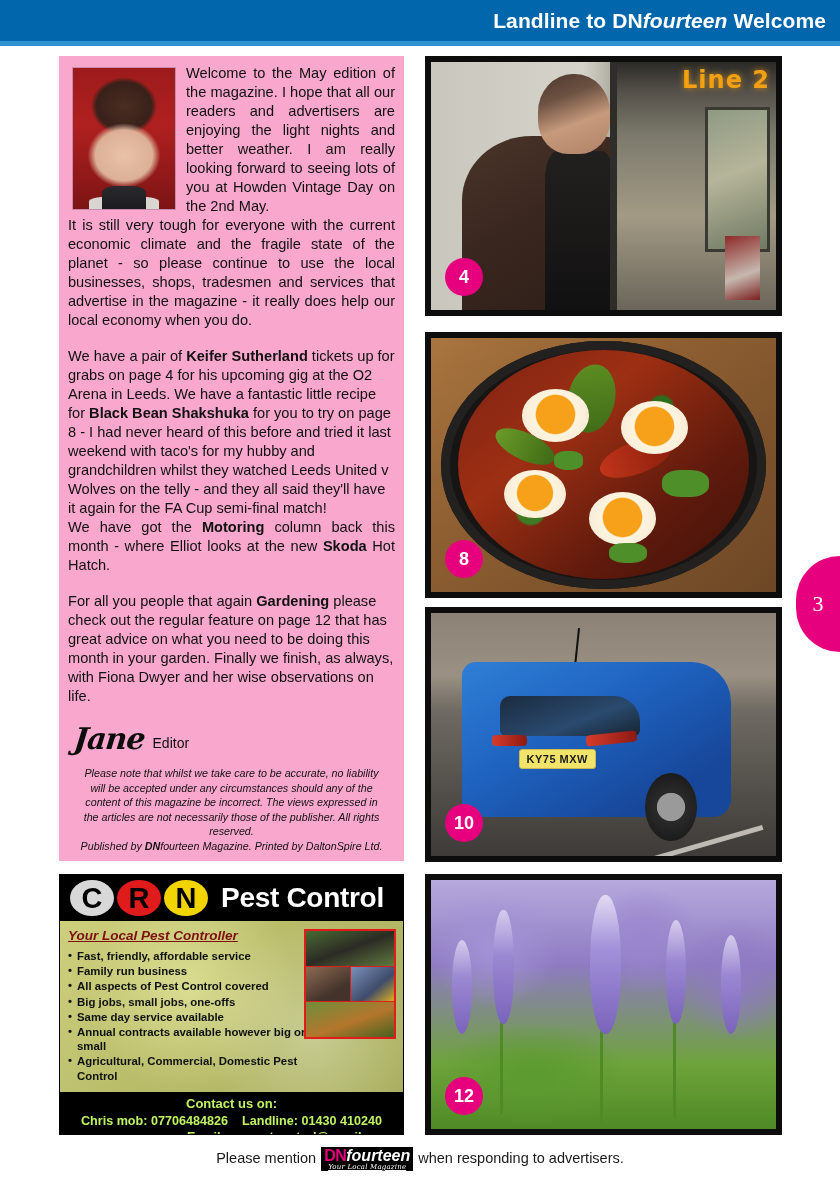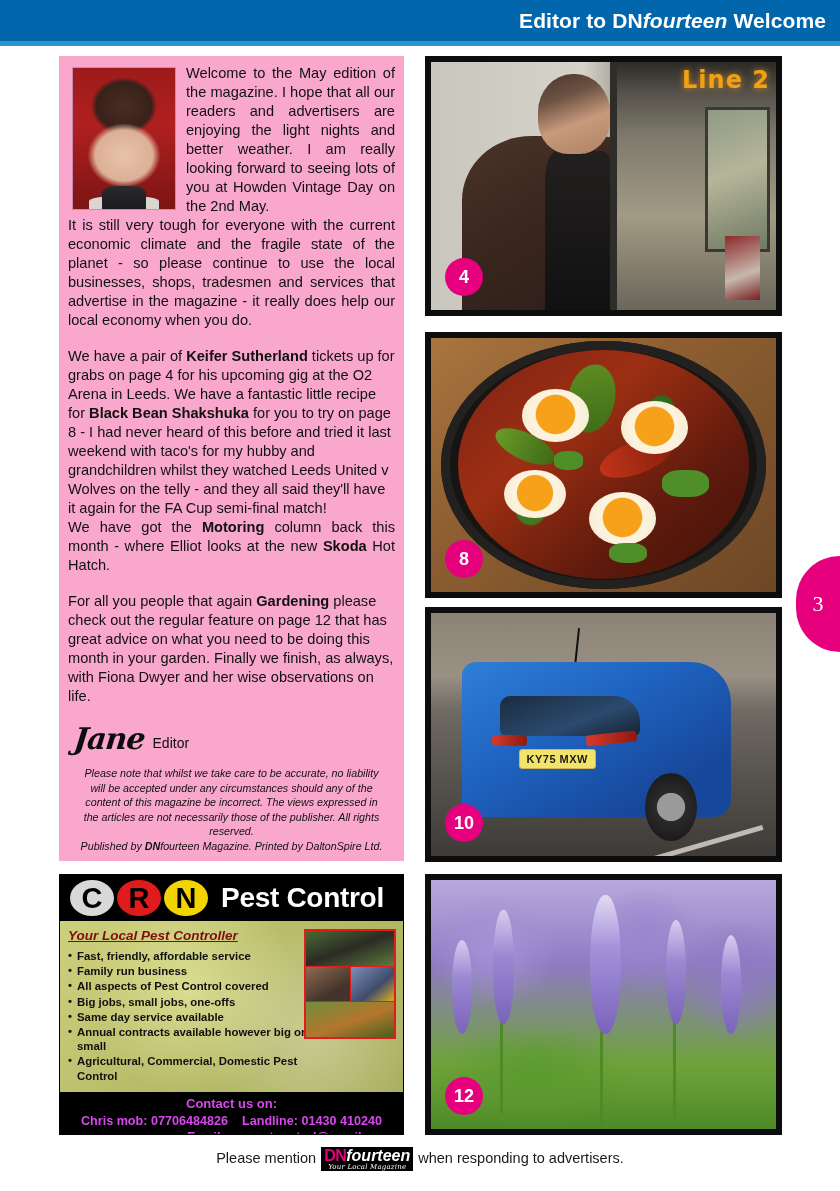--- a/index.html
+++ b/index.html
@@ -126,21 +126,21 @@
     background:#e21b1b;
     display:grid;grid-template-columns:1fr 1fr;grid-template-rows:1fr 1fr 1fr;
     gap:1px;padding:2px;box-sizing:border-box;
   }
   .cp{width:100%;height:100%;}
   .cp-mole{grid-column:1 / span 2;background:linear-gradient(160deg,#4a6a32 0%, #2b2b24 50%, #5f7a3e 100%);}
   .cp-rat{background:linear-gradient(150deg,#8d6a52 0%,#43332a 70%);}
   .cp-wasp{background:linear-gradient(140deg,#7b90b8 0%,#3f4c6b 60%,#c9a227 95%);}
   .cp-fox{grid-column:1 / span 2;background:linear-gradient(160deg,#6f8e3c 0%,#b4762c 55%,#47621f 100%);}
   .crn-foot{
-    background:#000;color:#d946ef;height:auto;padding:4px 8px 6px 8px;
+    background:#000;color:#bef264;height:auto;padding:4px 8px 6px 8px;
   }
   .crn-contact-title{font-size:13px;font-weight:bold;text-align:center;margin-bottom:2px;}
   .crn-line{font-size:12.6px;font-weight:bold;text-align:center;line-height:16px;white-space:nowrap;}
   .crn-line2{text-align:right;padding-right:4px;}
 
   
   .photo{
     position:absolute;left:425px;border:6px solid #0d0d0d;
     box-sizing:border-box;overflow:hidden;
   }
@@ -321,30 +321,30 @@
   .footer-inner{display:inline-flex;align-items:center;gap:5px;}
   .dn-logo{
     display:inline-flex;flex-direction:column;align-items:center;
     background:#000;padding:1px 3px 0 3px;position:relative;top:1px;
   }
   .dn-logo-row{display:flex;align-items:baseline;line-height:1;}
   .dn-dn{color:#e6007e;font-weight:bold;font-size:16px;letter-spacing:-0.5px;}
   .dn-fourteen{color:#ffffff;font-weight:bold;font-style:italic;font-size:16px;}
   .dn-tag{
     color:#ffffff;font-size:7px;font-style:italic;
-    font-family:"DejaVu Serif", serif;margin-top:-1px;letter-spacing:0.2px;
+    font-family:"DejaVu Serif", serif;margin-top:-1px;letter-spacing:0.2px;text-decoration:underline;
   }
 </style>
 </head>
 <body>
 
 <div class="header-bar"></div>
 <div class="header-strip"></div>
 <div class="header-title">
-  <span>Editor to </span><span class="reg">DN</span><span class="it">fourteen</span><span> Welcome</span>
+  <span>Landline to </span><span class="reg">DN</span><span class="it">fourteen</span><span> Welcome</span>
 </div>
 
 <div class="pink-box">
 
   <div class="ed-photo"></div>
 
   <div class="body-text">
     <p class="p-intro">Welcome to the May edition of the magazine. I hope that all our readers and advertisers are enjoying the light nights and better weather. I am really looking forward to seeing lots of you at Howden Vintage Day on the 2nd May.</p>
     <p>It is still very tough for everyone with the current economic climate and the fragile state of the planet - so please continue to use the local businesses, shops, tradesmen and services that advertise in the magazine - it really does help our local economy when you do.</p>
     <div class="p-spacer"></div>

